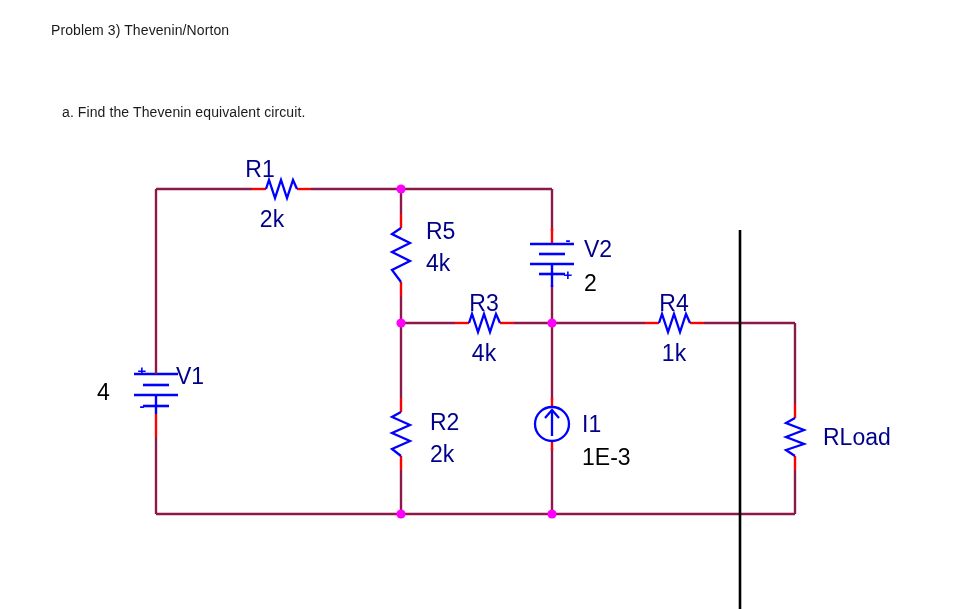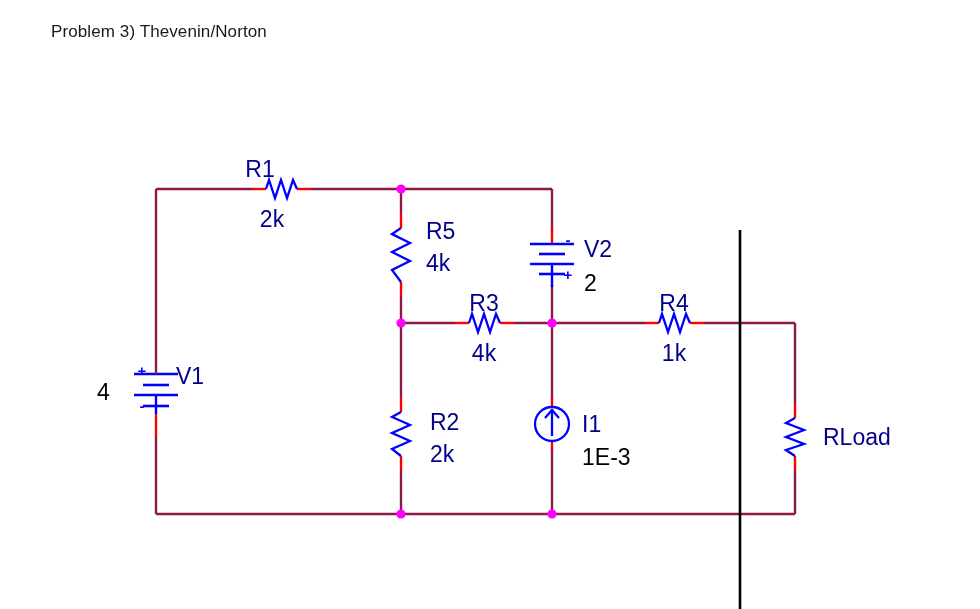--- a/index.html
+++ b/index.html
@@ -19,21 +19,21 @@
   #root {
     position: absolute;
     left: 0;
     top: 0;
     width: 980px;
     height: 609px;
   }
   .text-block {
     position: absolute;
     font-family: "Liberation Sans", sans-serif;
-    font-size: 17px;
+    font-size: 14px;
     color: #1a1a1a;
     white-space: nowrap;
     letter-spacing: 0.1px;
   }
   #problem-title {
     left: 51px;
     top: 22px;
   }
   #part-a-text {
     left: 62px;
@@ -64,20 +64,21 @@
     font-weight: bold;
   }
 </style>
 </head>
 <body>
 
 <div id="root">
 
   <div class="text-block" id="problem-title">Problem 3) Thevenin/Norton</div>
 
+  <div class="text-block" id="part-a-text">a. Find the Thevenin equivalent circuit.</div>
 
   <svg id="schematic-svg" viewBox="0 0 980 609">
 
     <g stroke="#8B1A4A" stroke-width="2.4" fill="none">
 
       <line x1="156" y1="189" x2="252" y2="189"></line>
 
       <line x1="311" y1="189" x2="401" y2="189"></line>
 
       <line x1="401" y1="189" x2="552" y2="189"></line>

